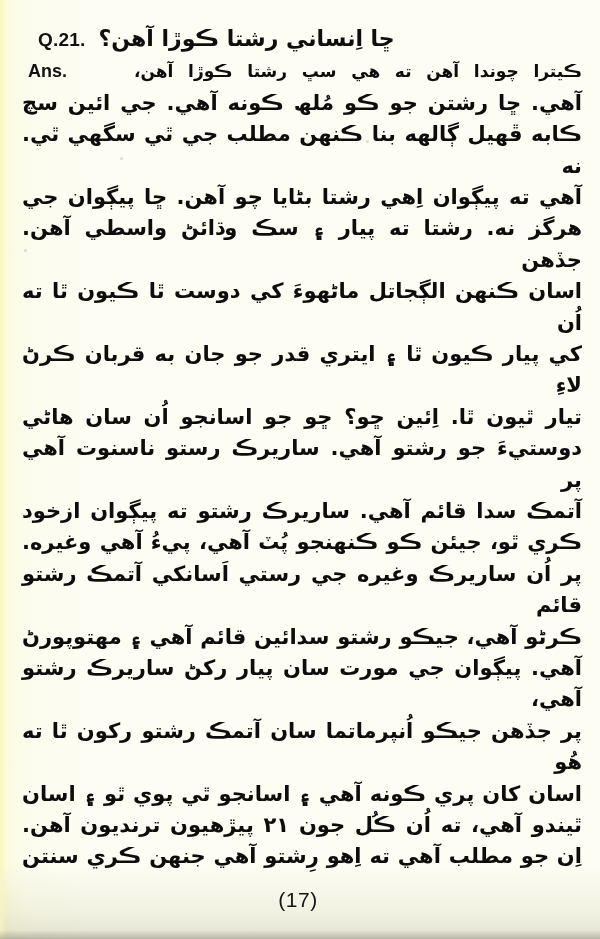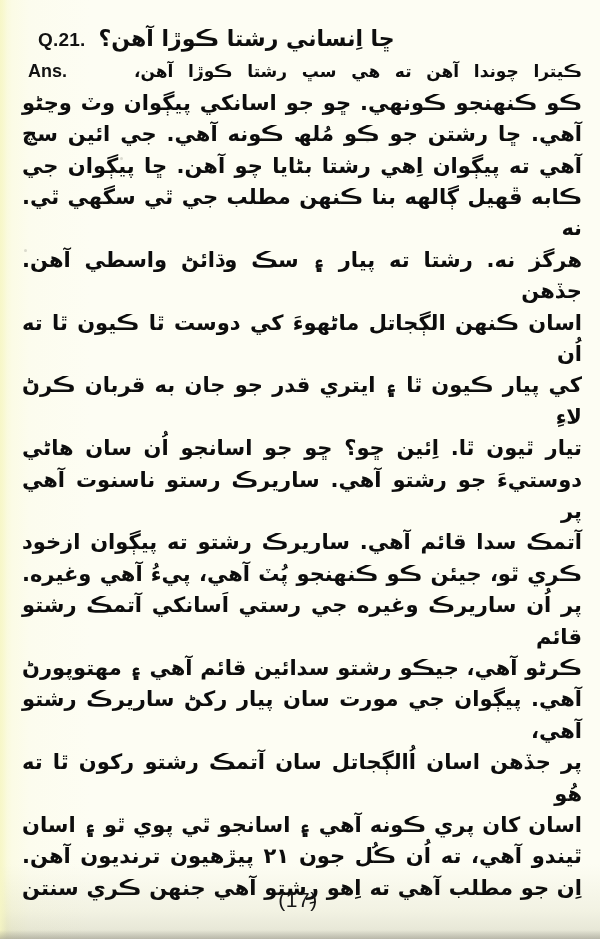--- a/index.html
+++ b/index.html
@@ -207,35 +207,34 @@
     </div>
 
     <div class="answer-block">
 
       <div class="ans-first-line">
         <span class="ans-label">Ans.</span>
         <span class="ans-first-text">ڪيترا چوندا آهن ته هي سڀ رشتا ڪوڙا آهن،</span>
       </div>
 
       <div>
-        <p class="body-line">ڪو ڪنهنجو ڪونهي.  ڇو جو اسانکي پيڳوان وٽ وڃڻو</p>
         <p class="body-line">آهي.  ڇا رشتن جو ڪو مُلھ ڪونه آهي.  جي ائين سچ</p>
+        <p class="body-line">ڪابه ڦهيل ڳالهه بنا ڪنهن مطلب جي ٿي سگهي ٿي.  نه</p>
         <p class="body-line">آهي ته پيڳوان اِهي رشتا بڻايا چو آهن.  ڇا پيڳوان جي</p>
-        <p class="body-line">ڪابه ڦهيل ڳالهه بنا ڪنهن مطلب جي ٿي سگهي ٿي.  نه</p>
         <p class="body-line">هرگز نه.  رشتا ته پيار ۽ سڪ وڌائڻ واسطي آهن.  جڏهن</p>
         <p class="body-line">اسان ڪنهن الڳجاتل ماڻهوءَ کي دوست ٿا ڪيون ٿا ته اُن</p>
         <p class="body-line">کي پيار ڪيون ٿا ۽ ايتري قدر جو جان به قربان ڪرڻ لاءِ</p>
         <p class="body-line">تيار ٿيون ٿا.  اِئين ڇو؟ ڇو جو اسانجو اُن سان هاڻي</p>
         <p class="body-line">دوستيءَ جو رشتو آهي. ساريرڪ رستو ناسنوت آهي پر</p>
         <p class="body-line">آتمڪ سدا قائم آهي. ساريرڪ رشتو ته پيڳوان ازخود</p>
         <p class="body-line">ڪري ٿو، جيئن ڪو ڪنهنجو پُٽ آهي، پيءُ آهي وغيره.</p>
         <p class="body-line">پر اُن ساريرڪ وغيره جي رستي اَسانکي آتمڪ رشتو قائم</p>
         <p class="body-line">ڪرڻو آهي، جيڪو رشتو سدائين قائم آهي ۽ مهتوپورڻ</p>
         <p class="body-line">آهي. پيڳوان جي مورت سان پيار رکڻ ساريرڪ رشتو آهي،</p>
-        <p class="body-line">پر جڏهن اسان اُالڳجاتل سان آتمڪ رشتو رکون ٿا ته هُو</p>
+        <p class="body-line">پر جڏهن جيڪو اُنپرماتما سان آتمڪ رشتو رکون ٿا ته هُو</p>
         <p class="body-line">اسان کان پري ڪونه آهي ۽ اسانجو ٿي پوي ٿو ۽ اسان</p>
         <p class="body-line">ٿيندو آهي، ته اُن ڪُل جون ٢١ پيڙهيون ترنديون آهن.</p>
         <p class="body-line">اِن جو مطلب آهي ته اِهو رِشتو آهي جنهن ڪري سنتن</p>
 
         <p class="body-line last-line"></p>
       </div>
 
     </div>
   </div>
 

